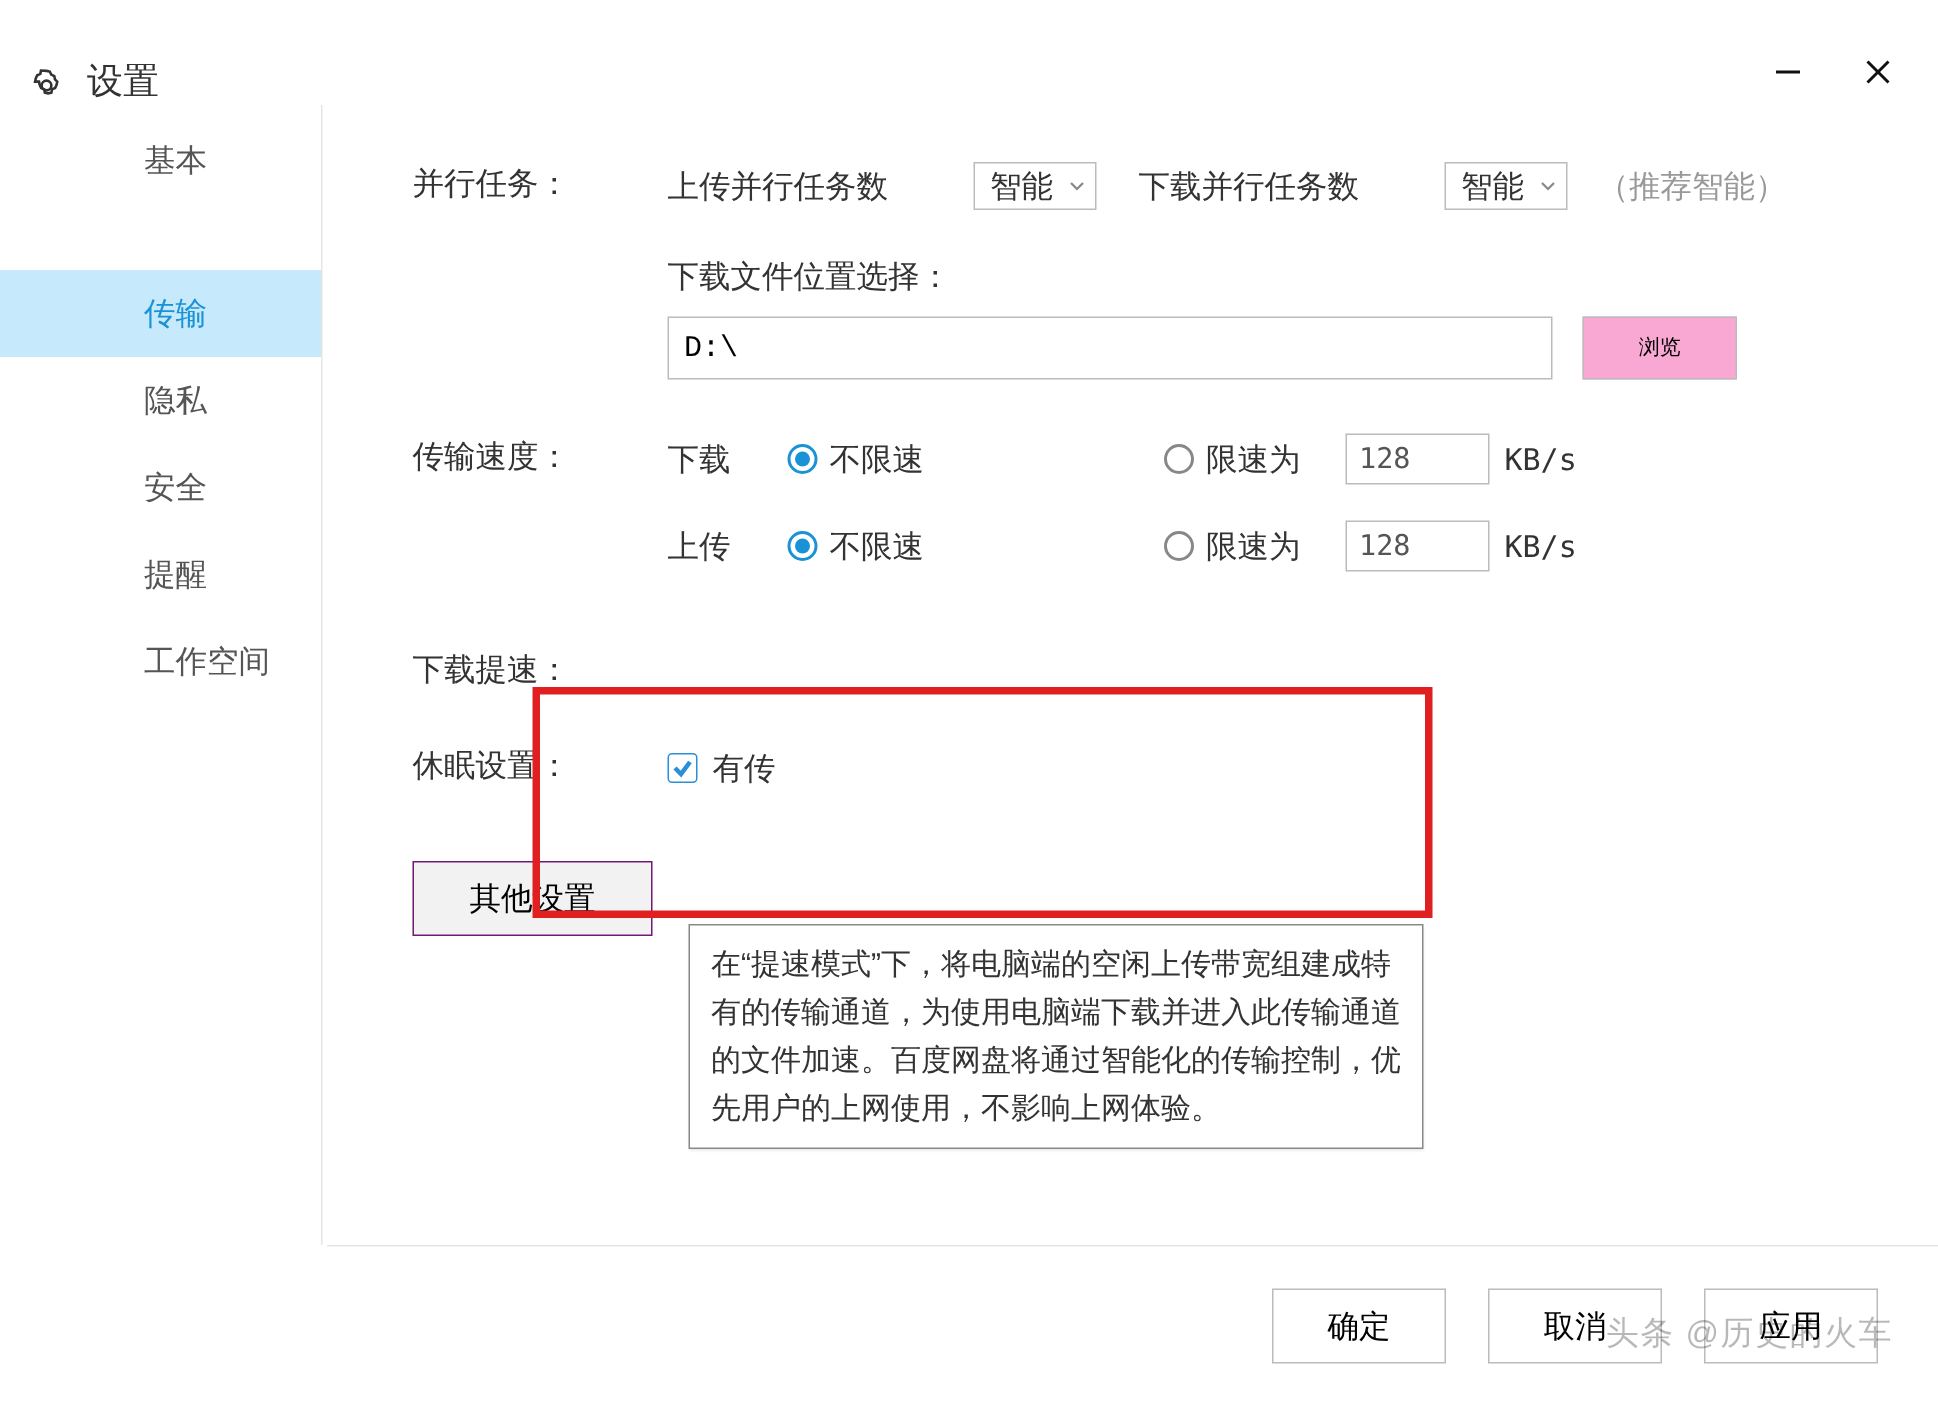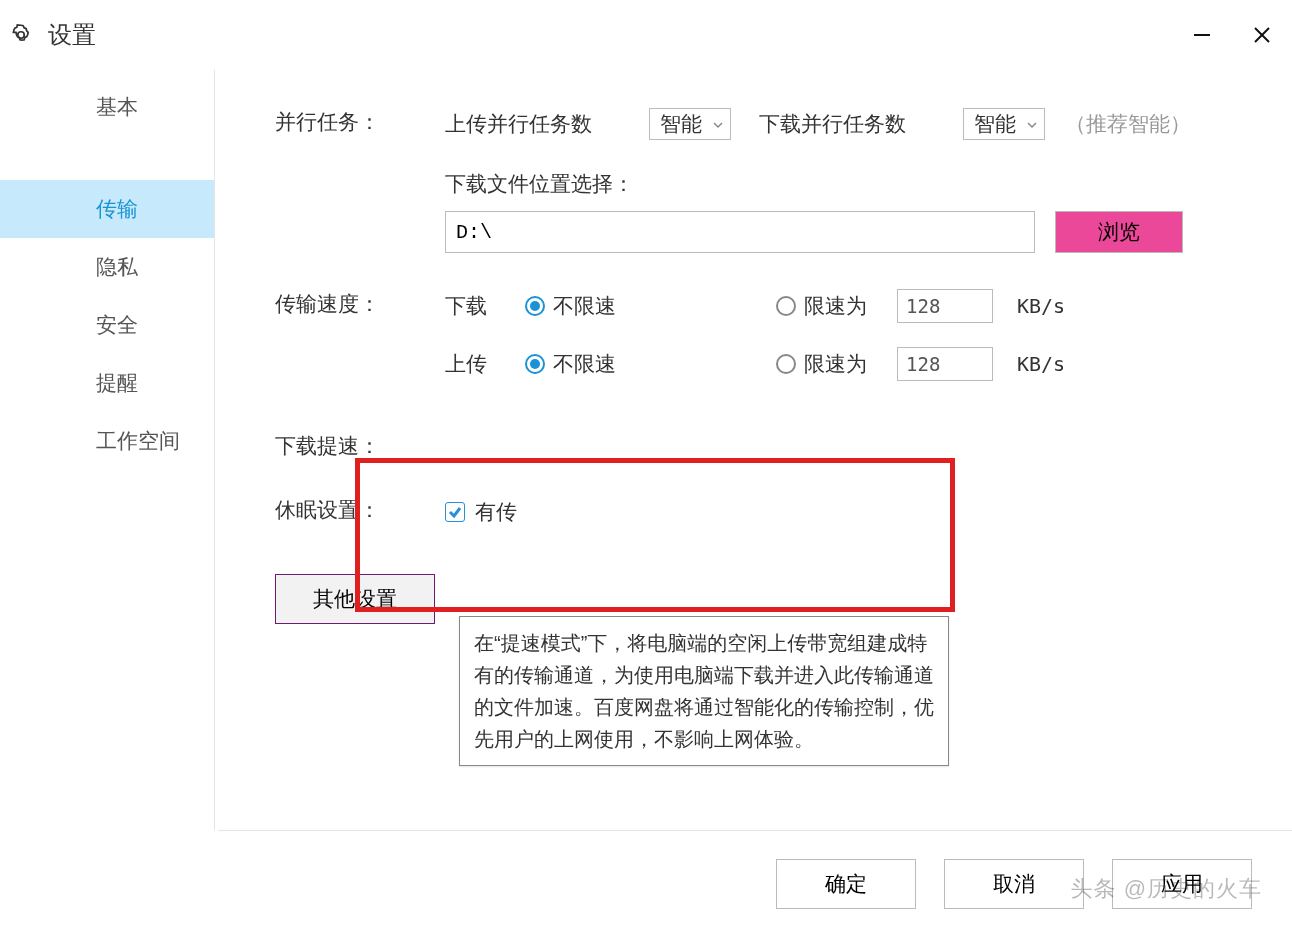--- a/index.html
+++ b/index.html
@@ -1,19 +1,19 @@
 <!DOCTYPE html>
 <html><head>
 <meta charset="utf-8">
 <style>
   * { box-sizing: border-box; font-family: "Microsoft YaHei", "SimSun", sans-serif; }
   body { margin: 0; background: #fff; width: 1292px; height: 936px; overflow: hidden; font-size: 19px; color: #333; position:relative; }
 
   
-  .titlebar { height: 70px; display:flex; align-items:center; padding: 0 8px; }
+  .titlebar { height: 70px; display:flex; align-items:flex-end; padding: 0 18px; }
   .titlebar .gear { width:26px; height:26px; margin-right:14px; color:#333; }
   .titlebar .title { font-size: 24px; }
   .titlebar .spacer { flex:1; }
   .winbtn { width:44px; height:44px; display:flex; align-items:center; justify-content:center; margin-left:16px; }
   .winbtn svg { stroke:#111; stroke-width:2; }
 
   
   .main { display:flex; height: 760px; }
   .sidebar { width:215px; border-right:1.5px solid #e5e5e5; padding-top:8px; }
   .side-item { height:58px; display:flex; align-items:center; padding-left:96px; font-size:21px; color:#555; }
@@ -29,43 +29,43 @@
   .sublabel { width:200px; }
   .sublabel2 { width:56px; margin-right:24px; }
   .sublabel3 { width:200px; }
 
   .dropdown { display:inline-flex; align-items:center; border:1px solid #bbb; height:32px; padding:0 6px 0 10px; margin: 0 4px; background:#fff;text-align:right; }
   .dropdown .caret { margin-left:10px; }
   .hint { color:#999; margin-left:16px; }
 
   .section-head { font-size:21px; margin:24px 0 12px; }
   .path-input { border:1px solid #bbb; height:42px; width:590px; padding:0 10px; font-family:"Consolas","Courier New",monospace; font-size:20px; }
-  .browse-btn { margin-left:20px; border:1px solid #bbb; height:42px; width:128px; background:#ec4899; font-size:21px; }
+  .browse-btn { margin-left:20px; border:1px solid #bbb; height:42px; width:103px; background:#f9a8d4; font-size:14px; }
 
   .checkbox { display:inline-flex; align-items:center; }
   .checkbox .box { width:20px; height:20px; border:1.5px solid #2a8fd6; border-radius:3px; display:flex; align-items:center; justify-content:center; margin-right:10px; }
   .checkbox .box svg { stroke:#2a8fd6; stroke-width:3; fill:none; }
 
   .radio { display:inline-flex; align-items:center; margin-right:30px; }
   .radio .r { width:20px; height:20px; border:2px solid #888; border-radius:50%; display:flex; align-items:center; justify-content:center; margin-right:8px; }
   .radio.selected .r { border-color:#1a93d6; }
   .radio.selected .r::after { content:""; width:10px; height:10px; background:#1a93d6; border-radius:50%; }
   .small-input { border:1px solid #bbb; height:34px; width:96px; padding:0 8px; font-family:"Consolas",monospace; font-size:19px; color:#555; }
-  .unit { margin-left:24px; font-family:"Consolas",monospace; font-size:20px; color:#333; }
+  .unit { margin-left:10px; font-family:"Consolas",monospace; font-size:20px; color:#333; }
 
   .redbox { position:absolute; border:5px solid #e02020; pointer-events:none; }
 
   .small-btn { border:1px solid #aaa; background:#fff; height:38px; padding:0 16px; font-size:20px; margin-left:18px; }
   .other-btn { border:1px solid #701a75; background:#f2f2f2; height:50px; width:160px; font-size:21px; margin-top:20px; }
 
   .tooltip { position:absolute; border:1px solid #888; background:#fff; padding:10px 14px; font-size:20px; line-height:1.6; width:490px; box-shadow:0 1px 2px rgba(0,0,0,.1); }
 
   
   .footer { position:absolute; bottom:0; left:218px; right:0; border-top:1.5px solid #e5e5e5; height:106px; display:flex; align-items:center; justify-content:flex-end; padding-right:40px; gap:28px; }
-  .ftr-btn { border:1px solid #bbb; background:#fff; height:50px; width:140px; font-size:21px; }
+  .ftr-btn { border:1px solid #bbb; background:#fff; height:50px; width:116px; font-size:21px; }
 
   .watermark { position:absolute; right:30px; bottom:32px; font-size:22px; color:rgba(0,0,0,.28); letter-spacing:1px; pointer-events:none; }
 
   button, input { font-family: inherit; }
   button { cursor:pointer; }
 </style>
 </head>
 <body>
 
 <div class="titlebar">

